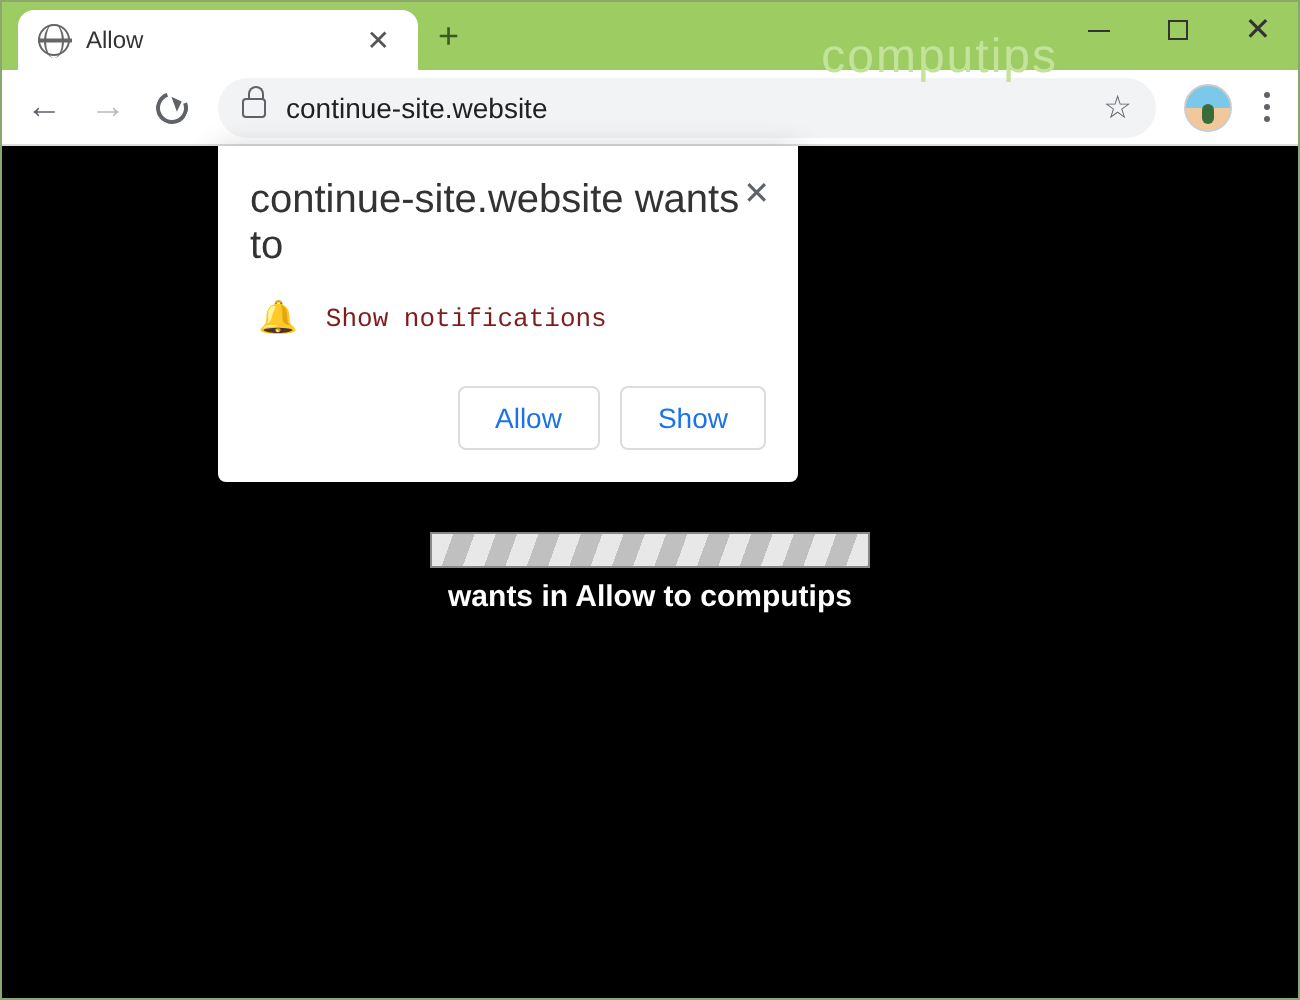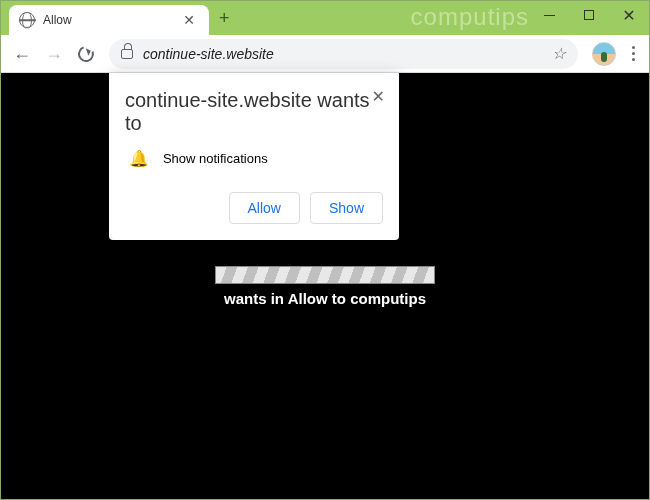--- a/index.html
+++ b/index.html
@@ -1,54 +1,54 @@
 <!DOCTYPE html>
 <html><head>
 <meta charset="utf-8">
 <style>
 * { margin: 0; padding: 0; box-sizing: border-box; font-family: "Segoe UI", Arial, sans-serif; }
 body { width: 650px; height: 500px; overflow: hidden; background: #fff; border: 1px solid #8aa86b; }
 .titlebar { height: 34px; background: #9dcc63; display: flex; align-items: flex-end; position: relative; }
-.watermark { position: absolute; right: 120px; top: 2px; font-size: 24px; font-weight: 300; color: #c3e29a; letter-spacing: 1px; }
+.watermark { position: absolute; right: 120px; top: 14px; font-size: 24px; font-weight: 300; color: #c3e29a; letter-spacing: 1px; }
 .tab { background: #fff; height: 30px; margin-left: 8px; border-radius: 8px 8px 0 0; display: flex; align-items: center; padding: 0 10px; min-width: 200px; position: relative; }
 .tab-icon { width: 16px; height: 16px; border: 1.5px solid #666; border-radius: 50%; position: relative; margin-right: 8px; }
 .tab-icon::before { content: ""; position: absolute; left: -1.5px; right: -1.5px; top: 50%; height: 1.5px; background: #666; transform: translateY(-50%); }
 .tab-icon::after { content: ""; position: absolute; top: -1.5px; bottom: -1.5px; left: 50%; width: 8px; border: 1.5px solid #666; border-radius: 50%; border-top: none; border-bottom: none; transform: translateX(-50%); }
 .tab-title { font-size: 12px; color: #333; flex: 1; }
 .tab-close { font-size: 14px; color: #555; cursor: pointer; padding: 0 4px; }
 .new-tab { color: #3a5a1f; font-size: 18px; padding: 4px 10px; cursor: pointer; align-self: center; }
 .win-controls { position: absolute; right: 0; top: 0; display: flex; }
 .win-btn { width: 40px; height: 28px; display: flex; align-items: center; justify-content: center; cursor: pointer; }
 .win-min { width: 11px; height: 1px; background: #333; }
 .win-max { width: 10px; height: 10px; border: 1px solid #333; }
 .win-close-x { font-size: 16px; color: #333; font-weight: 300; }
 .toolbar { height: 38px; background: #fff; display: flex; align-items: center; padding: 0 6px; border-bottom: 1px solid #ddd; gap: 2px; }
 .nav-btn { width: 30px; height: 30px; display: flex; align-items: center; justify-content: center; cursor: pointer; border-radius: 50%; color: #5f6368; }
 .nav-btn.disabled { color: #bbb; cursor: default; }
 .arrow-left, .arrow-right { font-size: 18px; }
 .reload-icon { width: 16px; height: 16px; border: 2px solid #5f6368; border-radius: 50%; border-top-color: transparent; position: relative; transform: rotate(25deg);}
 .reload-icon::after { content: ""; position: absolute; top: -3px; right: -1px; border: 4px solid transparent; border-bottom-color: #5f6368; transform: rotate(45deg); }
-.addr-bar { flex: 1; height: 30px; background: #f1f3f4; border-radius: 15px; display: flex; align-items: center; padding: 0 12px; margin: 0 6px; font-style: italic; }
+.addr-bar { flex: 1; height: 30px; background: #f1f3f4; border-radius: 15px; display: flex; align-items: center; padding: 0 12px; margin: 0 6px; }
 .lock-icon { width: 12px; height: 10px; border: 1.5px solid #5f6368; border-radius: 2px; position: relative; margin-right: 10px; }
 .lock-icon::before { content: ""; position: absolute; width: 6px; height: 6px; border: 1.5px solid #5f6368; border-bottom: none; border-radius: 6px 6px 0 0; top: -7px; left: 1.5px; }
 .url-text { font-size: 14px; color: #202124; flex: 1; }
 .star-icon { color: #5f6368; font-size: 16px; cursor: pointer; }
 .avatar { width: 24px; height: 24px; border-radius: 50%; background: linear-gradient(to bottom, #7bc8e8 50%, #f2c89a 50%); border: 1px solid #ccc; margin: 0 6px; cursor: pointer; position: relative; overflow: hidden;}
 .avatar::after { content: ""; position: absolute; width: 6px; height: 10px; background: #3a6b3a; border-radius: 3px; left: 50%; bottom: 3px; transform: translateX(-50%);}
 .menu-dots { display: flex; flex-direction: column; gap: 3px; padding: 0 8px; cursor: pointer; }
 .menu-dots span { width: 3px; height: 3px; background: #5f6368; border-radius: 50%; }
 .page { position: relative; width: 100%; height: calc(500px - 34px - 38px - 2px); background: #000; display: flex; flex-direction: column; align-items: center; justify-content: center; }
 .progress-bar { width: 220px; height: 18px; border: 1px solid #888; background: repeating-linear-gradient(110deg, #e8e8e8 0px, #e8e8e8 10px, #c0c0c0 10px, #c0c0c0 20px); margin-bottom: 6px; }
 .page-text { color: #fff; font-size: 15px; font-weight: bold; font-family: "Comic Sans MS", cursive, sans-serif; }
 .page-text .bold-word { font-weight: bold; }
 .perm-popup { position: absolute; top: 0; left: 108px; width: 290px; background: #fff; border-radius: 0 0 4px 4px; box-shadow: 0 4px 16px rgba(0,0,0,0.3); padding: 16px; }
 .perm-header { font-size: 20px; color: #333; margin-bottom: 14px; }
 .perm-row { display: flex; align-items: center; gap: 14px; margin-bottom: 24px; padding-left: 4px;}
 .bell-icon { color: #5f6368; font-size: 16px; }
-.perm-label { font-size: 13px; color: #000000; }
+.perm-label { font-size: 13px; color: #7f1d1d; font-family: Liberation Mono, monospace; }
 .perm-close { position: absolute; top: 14px; right: 14px; font-size: 16px; color: #5f6368; cursor: pointer; }
 .perm-buttons { display: flex; justify-content: flex-end; gap: 10px; }
 .perm-btn { border: 1px solid #dadce0; background: #fff; color: #1a73e8; font-size: 14px; padding: 7px 18px; border-radius: 4px; cursor: pointer; }
 </style>
 </head>
 <body>
 
 <div class="titlebar">
   <div class="watermark">computips</div>
   <div class="tab">

